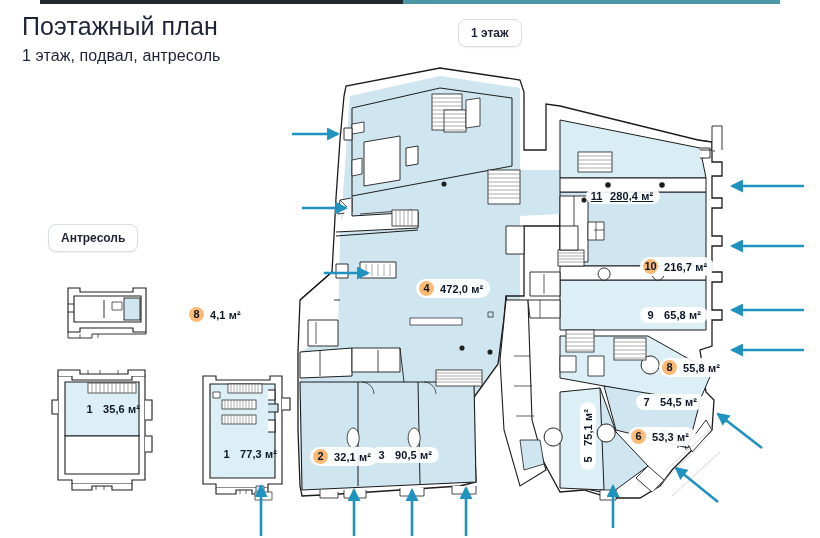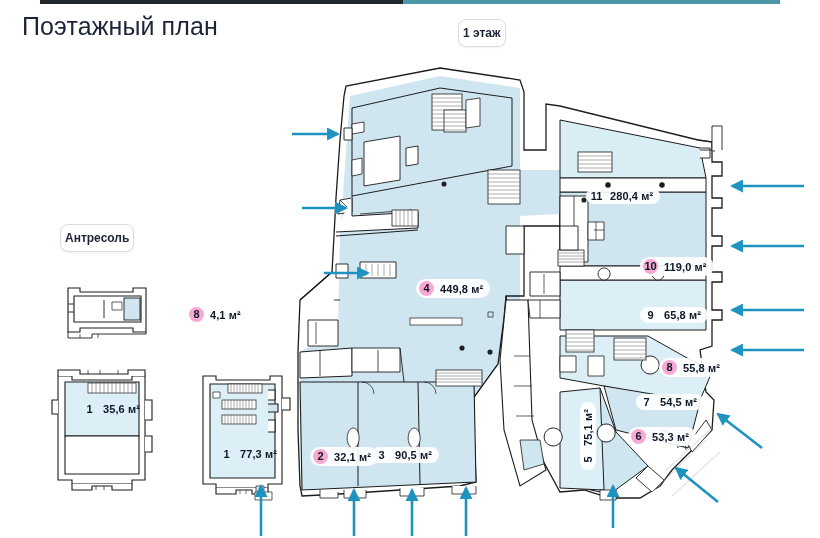--- a/index.html
+++ b/index.html
@@ -31,26 +31,26 @@
     margin:6px 0 0 0; letter-spacing:0.1px;
   }
 
   
   .chip {
     position:absolute;
     background:#ffffff;
     border:1px solid #d8dde3;
     border-radius:8px;
     font-size:12px; font-weight:bold; color:#1d2438;
-    padding:6px 4px;
+    padding:6px 12px;
     box-shadow:0 1px 2px rgba(0,0,0,0.06);
     white-space:nowrap;
   }
   #chip-floor { left:458px; top:19px; }
-  #chip-mezz  { left:60px;  top:224px; }
+  #chip-mezz  { left:48px;  top:224px; }
 
   
   #plan { position:absolute; left:0; top:0; width:820px; height:538px; }
   #plan svg { display:block; }
 
   
   .room-label {
     position:absolute;
     display:flex; align-items:center; gap:6px;
     background:rgba(255,255,255,0.90);
@@ -59,38 +59,39 @@
     white-space:nowrap;
     font-size:11px;
     color:#0e1726;
   }
   .room-label.plain { background:transparent; padding:2px 3px; }
   .room-label .num {
     font-weight:bold; font-size:11px; color:#0e1726;
     min-width:15px; text-align:center;
   }
   .room-label .num.badge {
-    background:#f9a8d4; border-radius:50%;
+    background:#fdba74; border-radius:50%;
     width:15px; height:15px; line-height:15px; display:inline-block;text-align:center;
   }
   .room-label .area { font-weight:bold; font-size:11px; letter-spacing:0.1px; }
   .room-label.rot {
     transform:rotate(-90deg); transform-origin:left top;
   }
 </style>
 </head>
 <body>
 
 <div id="topbar">
   <div class="seg-dark" style="width: 49%; background: rgb(35, 39, 46);"></div>
   <div class="seg-teal" style="width: 51%; background: rgb(75, 151, 168);"></div>
 </div>
 
 <div id="header">
   <h1 id="page-title">Поэтажный план</h1>
+  <p id="page-subtitle">1 этаж, подвал, антресоль</p>
 </div>
 
 <div class="chip" id="chip-floor">1 этаж</div>
 <div class="chip" id="chip-mezz">Антресоль</div>
 
 <div id="plan">
 <svg width="820" height="538" viewBox="0 0 820 538" xmlns="http://www.w3.org/2000/svg">
   <defs>
     <marker id="ah" markerWidth="5" markerHeight="5" refX="4.2" refY="2.5" orient="auto">
       <path d="M0,0 L5,2.5 L0,5 z" fill="#1f93c0"></path>
@@ -385,29 +386,29 @@
     <div class="room-label" style="left: 310px; top: 447px;">
       <span class="num badge">2</span>
       <span class="area">32,1 м²</span>
     </div>
     <div class="room-label" style="left: 371px; top: 447px;">
       <span class="num">3</span>
       <span class="area">90,5 м²</span>
     </div>
     <div class="room-label" style="left: 416px; top: 279px;">
       <span class="num badge">4</span>
-      <span class="area">449,8 м²</span>
-    </div>
-    <div class="room-label" style="left: 586px; top: 188px;">
+      <span class="area">472,0 м²</span>
+    </div>
+    <div class="room-label" style="left: 586px; top: 188px; text-decoration: underline;">
       <span class="num">11</span>
       <span class="area">280,4 м²</span>
     </div>
     <div class="room-label" style="left: 640px; top: 257px;">
       <span class="num badge">10</span>
-      <span class="area">119,0 м²</span>
+      <span class="area">216,7 м²</span>
     </div>
     <div class="room-label" style="left: 640px; top: 307px;">
       <span class="num">9</span>
       <span class="area">65,8 м²</span>
     </div>
     <div class="room-label" style="left: 659px; top: 358px;">
       <span class="num badge">8</span>
       <span class="area">55,8 м²</span>
     </div>
     <div class="room-label" style="left: 636px; top: 394px;">

